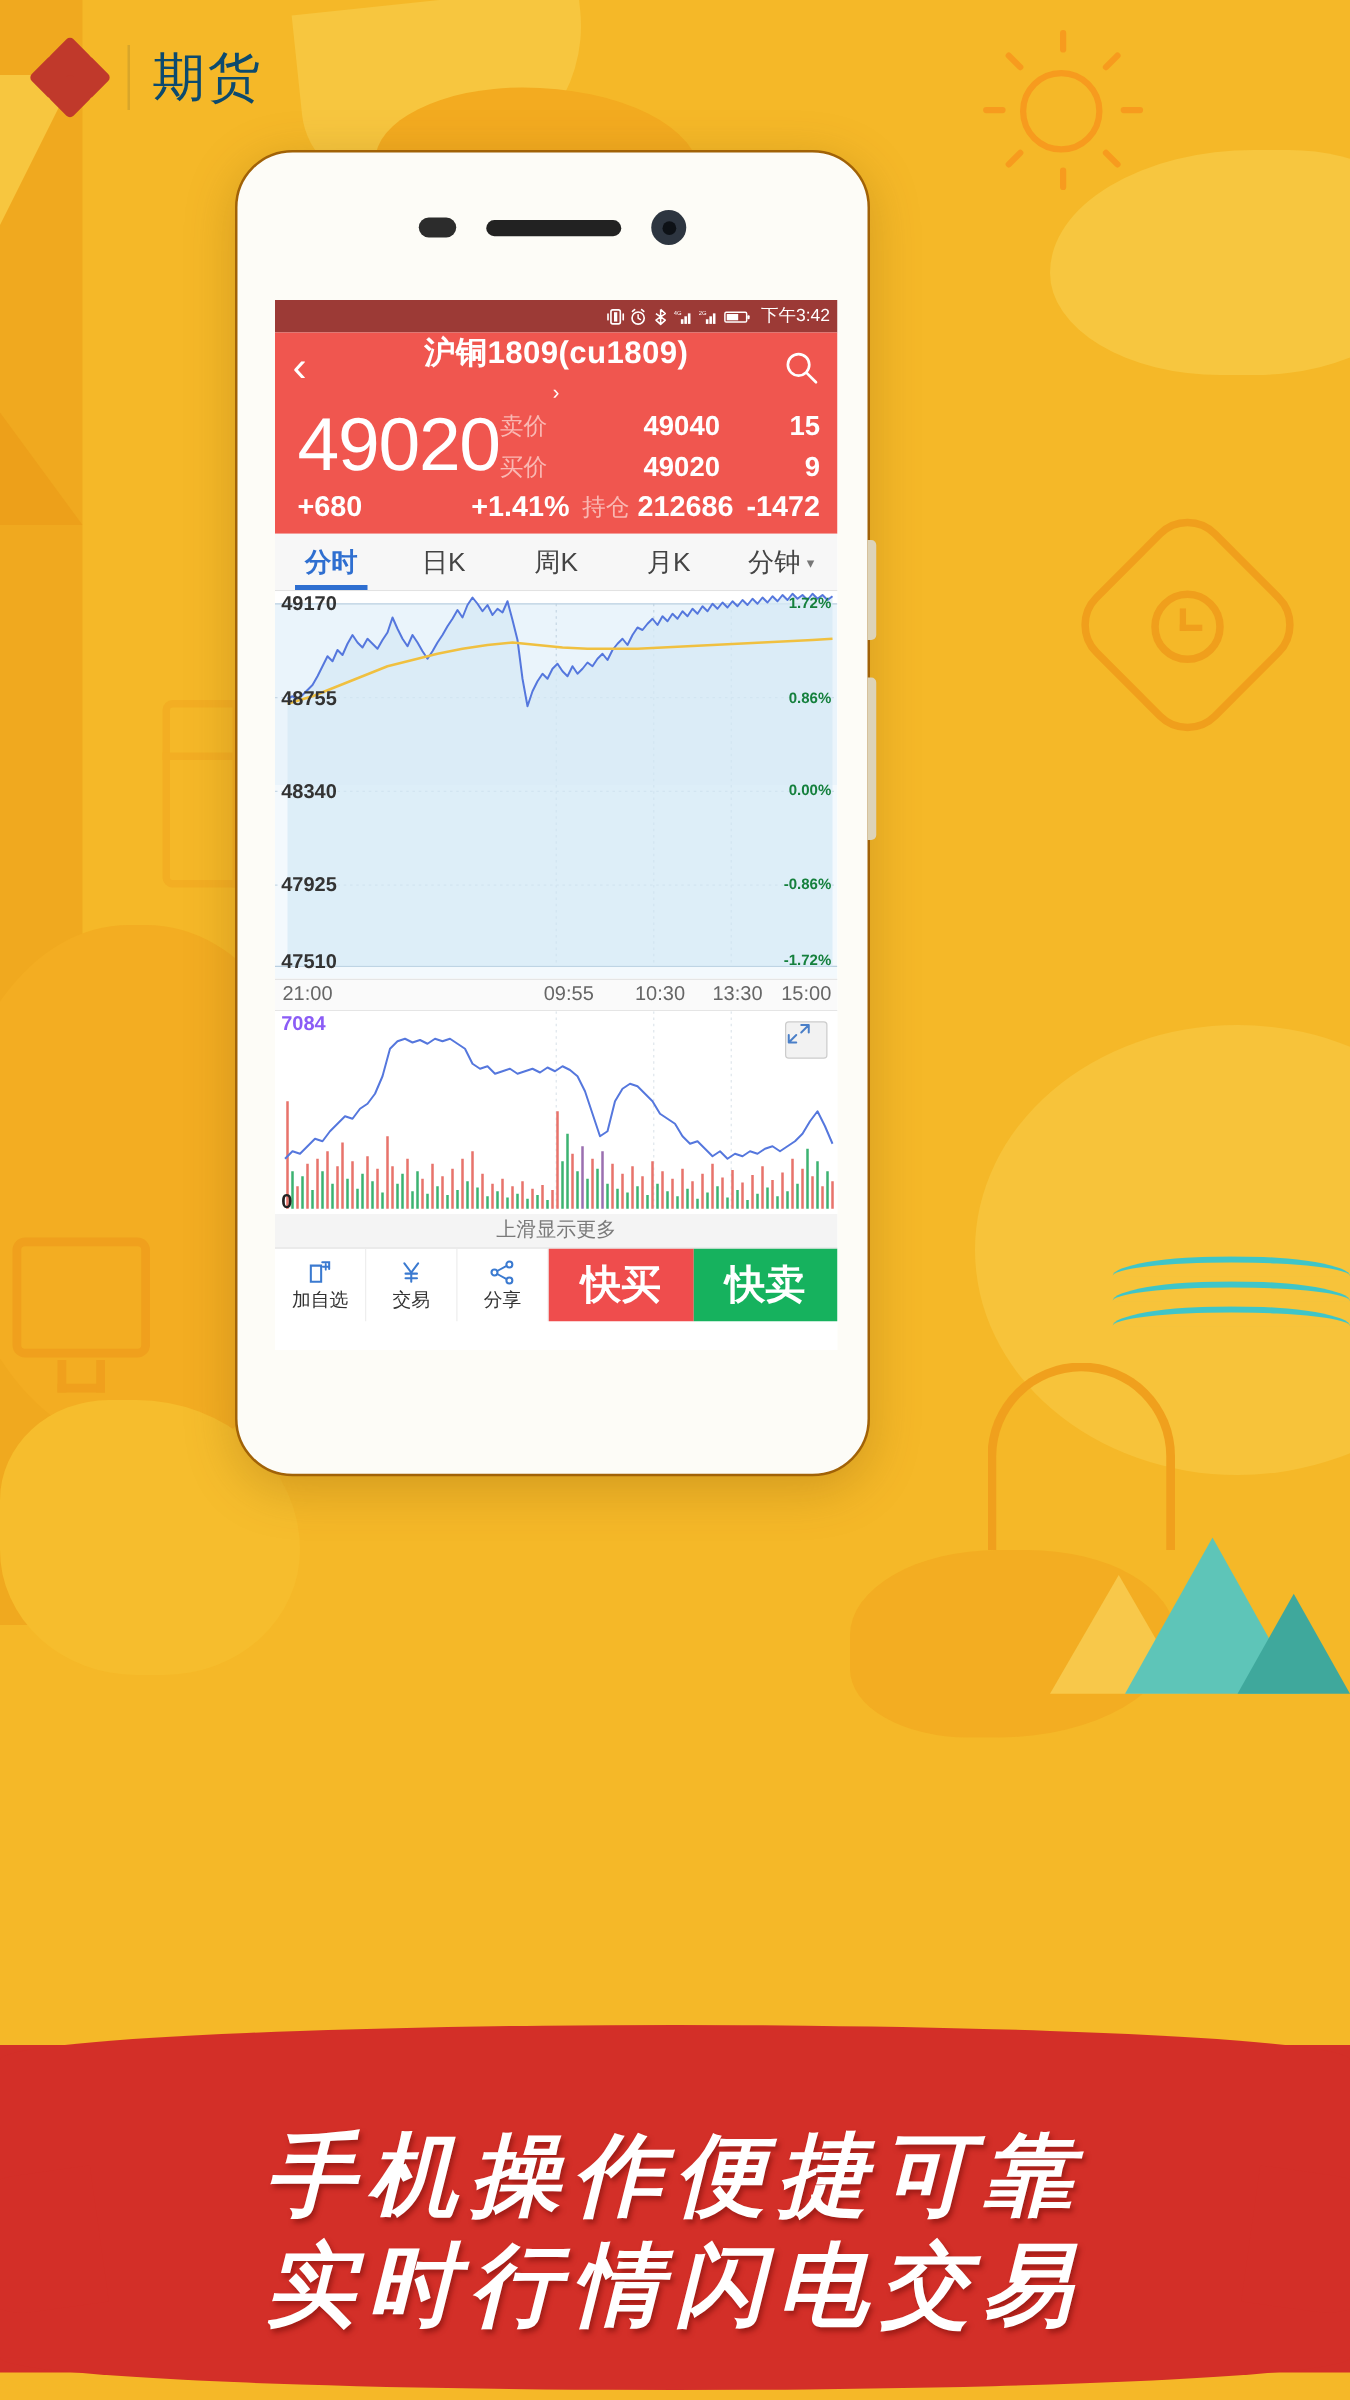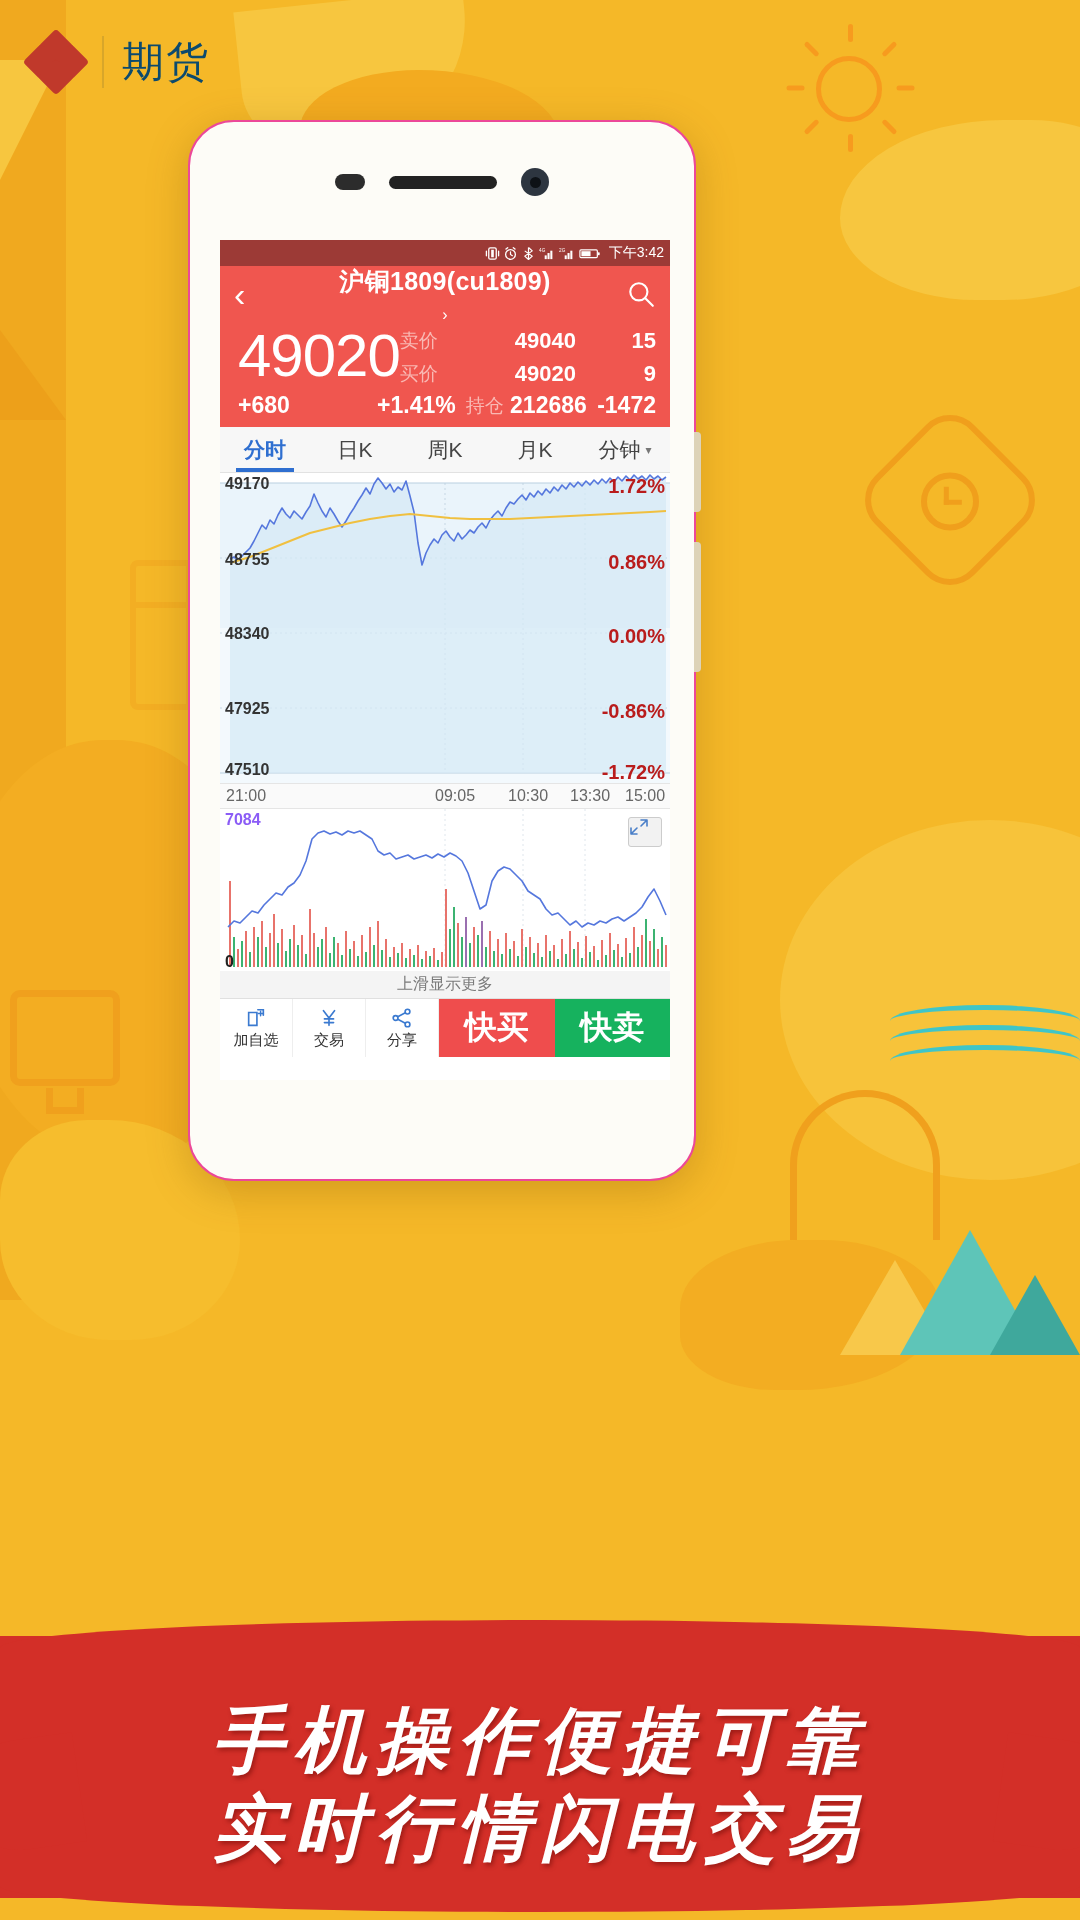--- a/index.html
+++ b/index.html
@@ -152,21 +152,21 @@
     font-size:12px; font-weight:bold; color:#6b5a3c; letter-spacing:1.4px;
   }
   .brand-div { width:2px; height:52px; background:#d8a62a; }
   .brand-sub { font-size:42px; color:#0c4a6e; letter-spacing:2px; }
 
   
   .phone {
     position:absolute; left:188px; top:120px; width:508px; height:1061px;
     background:#fdfcf7; border-radius:46px; z-index:15;
     box-shadow:0 10px 40px rgba(120,80,10,.28);
-    border:2px solid #ec4899;
+    border:2px solid #a16207;
   }
   .phone-side {
     position:absolute; right:-7px; top:310px; width:7px; height:80px;
     background:#ddd3b8; border-radius:0 4px 4px 0;
   }
   .phone-side2 {
     position:absolute; right:-7px; top:420px; width:7px; height:130px;
     background:#ddd3b8; border-radius:0 4px 4px 0;
   }
   .phone-top {
@@ -249,21 +249,21 @@
   }
   .ktab .caret { font-size:12px; margin-left:5px; color:#777; }
 
   
   .chart-wrap { position:relative; height:310px; background:#fff; }
   .chart-wrap svg { position:absolute; inset:0; }
   .yl {
     position:absolute; left:5px; font-size:16px; color:#333; font-weight:bold;
   }
   .yr {
-    position:absolute; right:5px; font-size:20px; color:#b91c1c; font-weight:bold;
+    position:absolute; right:5px; font-size:12px; color:#15803d; font-weight:bold;
   }
   .timeaxis {
     height:26px; background:#fafafa; border-top:1px solid #e5e5e5;
     border-bottom:1px solid #e5e5e5; position:relative;
   }
   .tax { position:absolute; font-size:16px; color:#666; top:3px; }
 
   
   .vol-wrap { position:relative; height:162px; background:#fff; }
   .vol-wrap svg { position:absolute; inset:0; }
@@ -543,21 +543,21 @@
 
       <div class="yr" style="top:2px">1.72%</div>
       <div class="yr" style="top:78px">0.86%</div>
       <div class="yr" style="top:152px">0.00%</div>
       <div class="yr" style="top:227px">-0.86%</div>
       <div class="yr" style="top:288px">-1.72%</div>
     </div>
 
     <div class="timeaxis">
       <div class="tax" style="left:6px">21:00</div>
-      <div class="tax" style="left:215px">09:05</div>
+      <div class="tax" style="left:215px">09:55</div>
       <div class="tax" style="left:288px">10:30</div>
       <div class="tax" style="left:350px">13:30</div>
       <div class="tax" style="left:405px">15:00</div>
     </div>
 
     <div class="vol-wrap">
       <svg viewBox="0 0 450 162" preserveAspectRatio="none">
         <rect x="0" y="0" width="450" height="162" fill="#fff"></rect>
         <g stroke="#dfe6ec" stroke-width="1" stroke-dasharray="2,3">
           <line x1="225" y1="0" x2="225" y2="158"></line>

